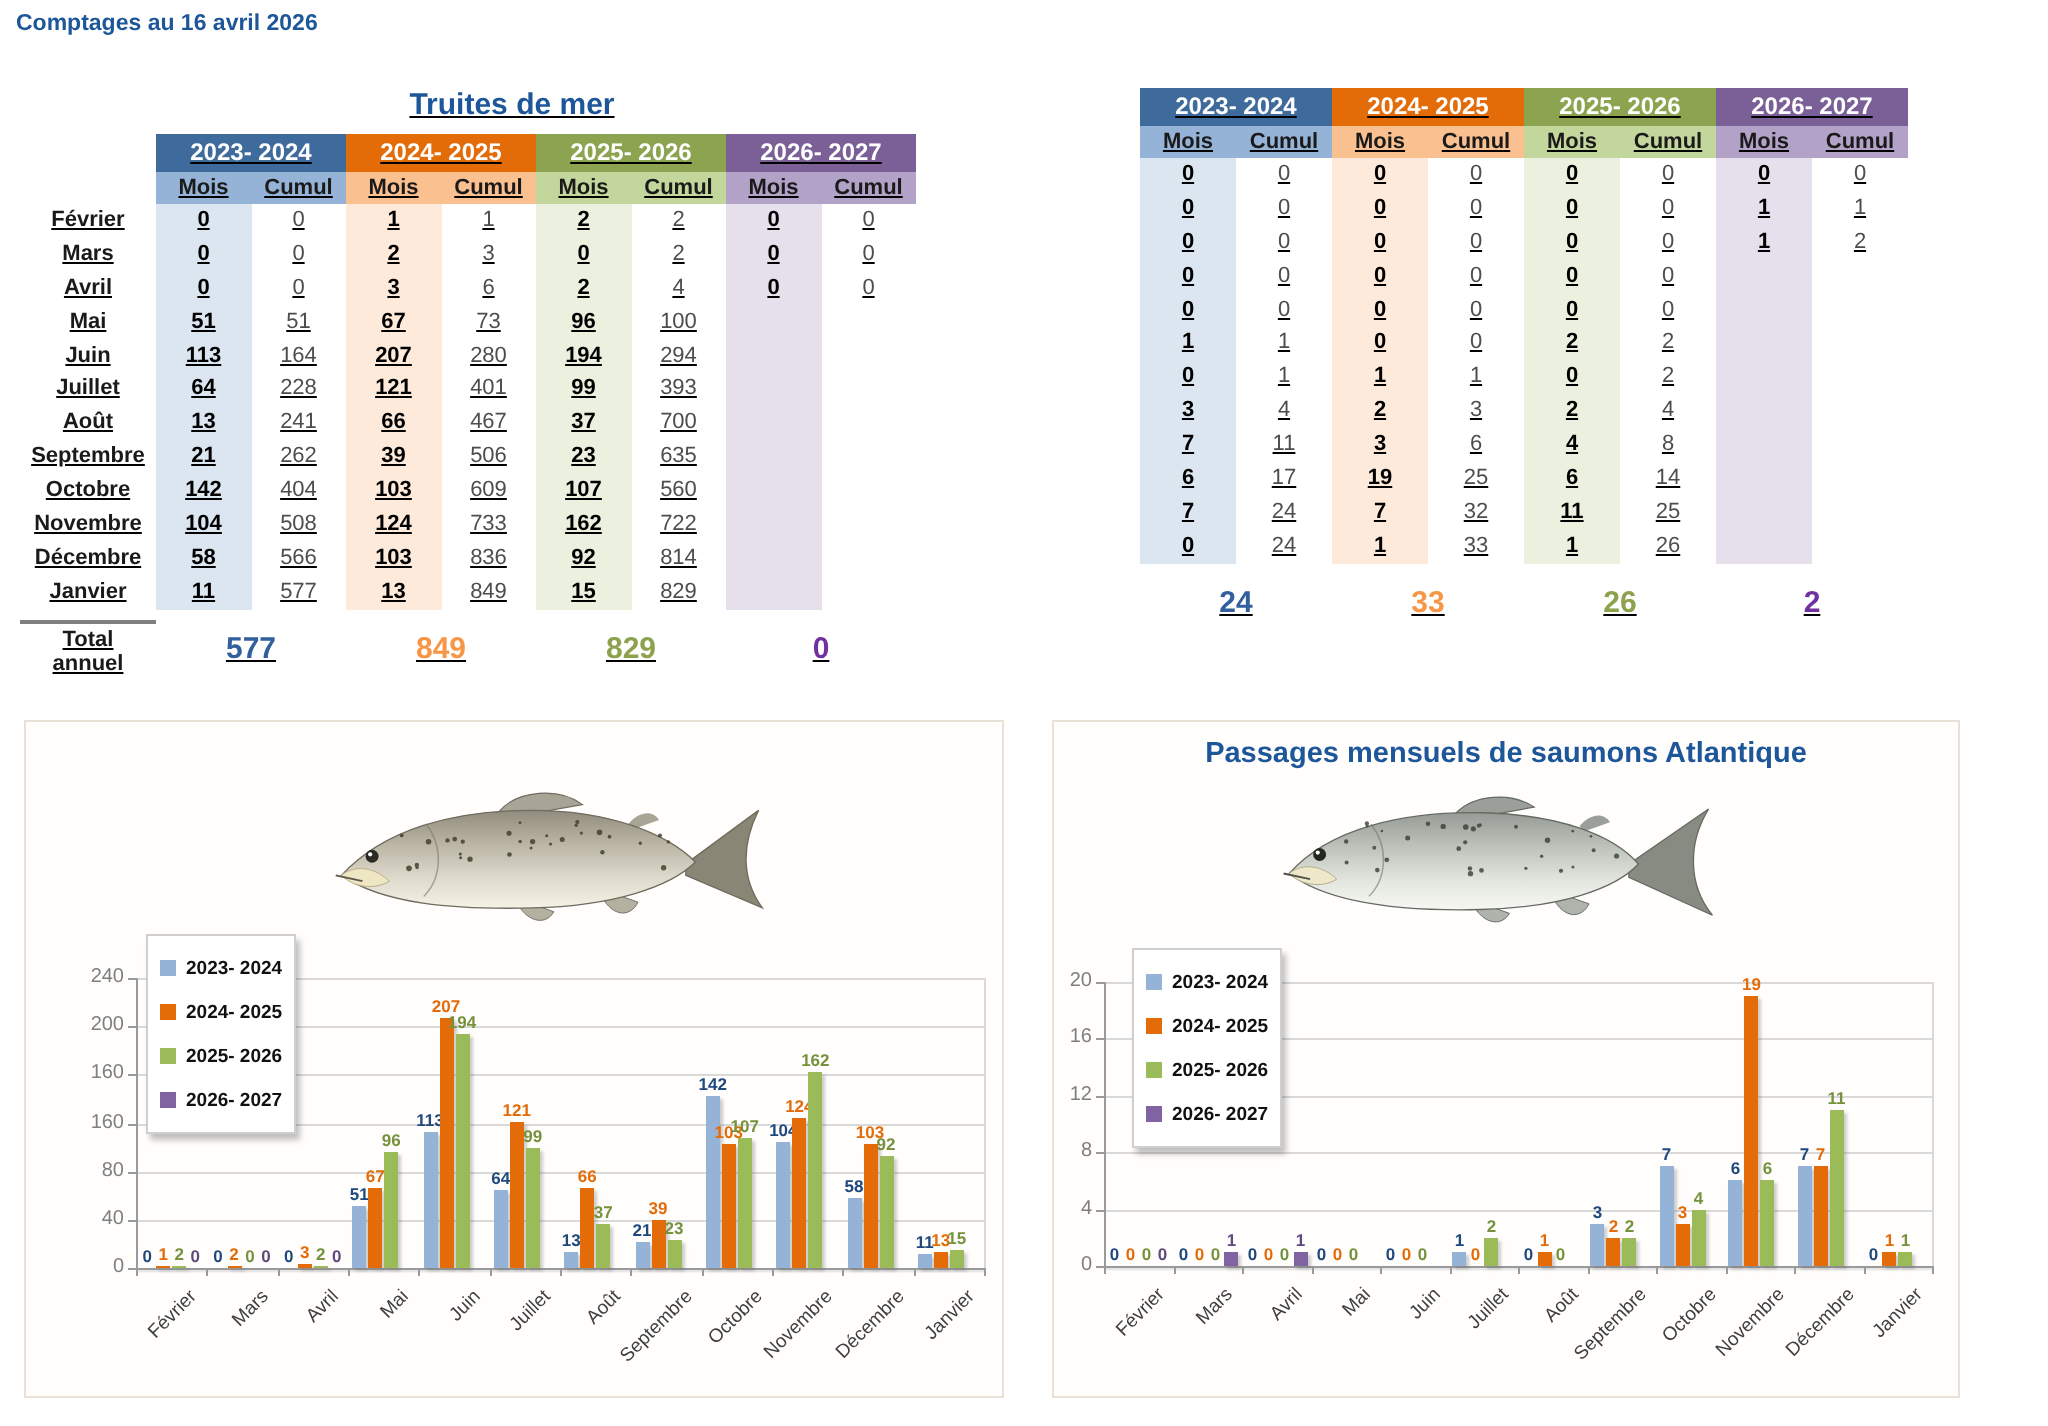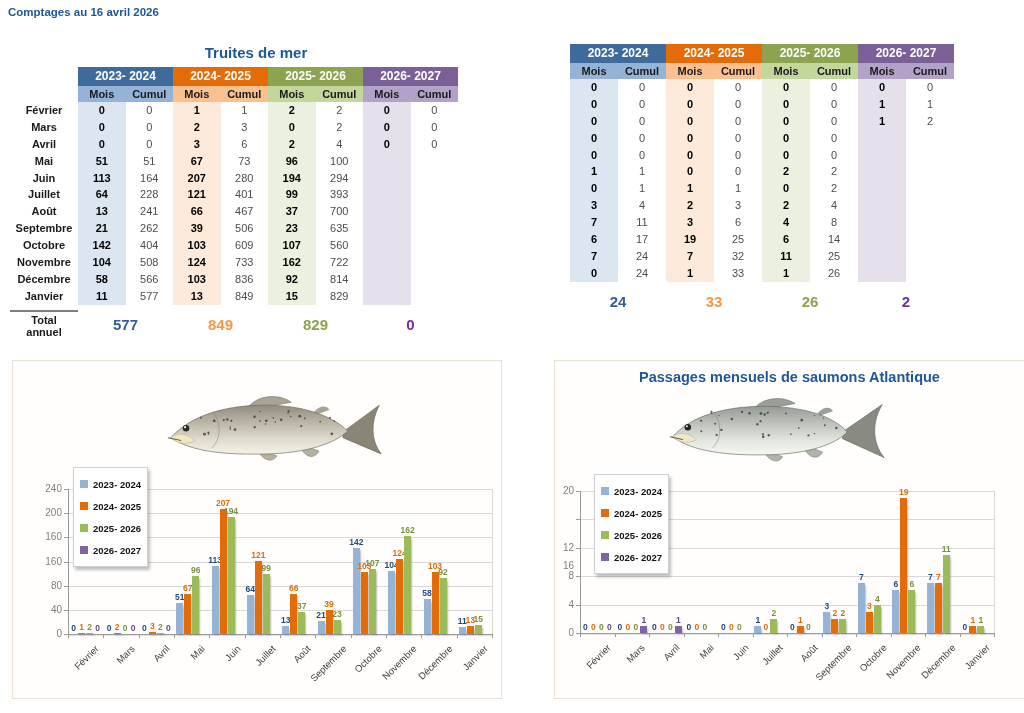--- a/index.html
+++ b/index.html
@@ -1,20 +1,20 @@
 <!DOCTYPE html>
 <html><head>
 <meta charset="utf-8">
 <style>
   html,body{margin:0;padding:0;background:#fff;}
   body{font-family:"Liberation Sans",sans-serif;}
   #page{position:relative;width:1024px;height:713px;background:#fff;overflow:hidden;}
   .heading{position:absolute;left:8px;top:6px;font-size:11.5px;font-weight:bold;color:#1e5799;}
   
-  .tbl{position:absolute;}
+  .tbl{position:absolute;text-decoration:underline;}
   .tbl-title{font-size:15px;font-weight:bold;color:#1e5799;text-align:center;margin-bottom:6px;}
   .tbl-grid{display:grid;}
   .season-hdr{color:#fff;font-weight:bold;font-size:12px;text-align:center;line-height:19px;grid-column:span 2;}
   .sub-hdr{font-weight:bold;font-size:11px;color:#1a1a1a;text-align:center;line-height:16px;}
   .corner-cell{background:transparent;}
   .month-label{font-weight:bold;font-size:11px;color:#1a1a1a;text-align:center;line-height:16.9px;}
   .mois-cell{font-weight:bold;font-size:11px;color:#000;text-align:center;line-height:16.9px;}
   .cumul-cell{font-size:11px;color:#4d4d4d;text-align:center;line-height:16.9px;}
   .totals{display:flex;margin-top:5px;}
   .tot-label{width:68px;text-align:center;font-weight:bold;font-size:11px;color:#1a1a1a;border-top:2px solid #7f7f7f;padding-top:2px;line-height:12.5px;}
@@ -488,21 +488,21 @@
           <div class="legend-swatch" style="background: rgb(155, 187, 89);"></div>
           <div class="legend-label">2025- 2026</div>
         </div>
         <div class="legend-item">
           <div class="legend-swatch" style="background: rgb(128, 100, 162);"></div>
           <div class="legend-label">2026- 2027</div>
         </div>
       </div>
     </section>
 
-  <section class="chart-box" id="chart-1" style="left:554px;top:360px;width:452px;height:337px;padding-left:17px;">
+  <section class="chart-box" id="chart-1" style="left:526px;top:360px;width:452px;height:337px;">
     <div class="chart-title">Passages mensuels de saumons Atlantique</div>
     <svg class="fish" style="left:112px;top:34px;" width="220" height="74" viewBox="0 0 230 78">
       <defs>
         <linearGradient id="salmonBody" x1="0" y1="0" x2="0" y2="1">
           <stop offset="0" stop-color="#969c95"></stop>
             <stop offset="0.4" stop-color="#c2c7c0"></stop>
           <stop offset="0.7" stop-color="#e3e6df"></stop>
             <stop offset="1" stop-color="#f6f7f2"></stop>
         </linearGradient>
       </defs>
@@ -558,21 +558,21 @@
       <div class="y-stub" style="left: 21px; top: 243.6px;"></div>
       <div class="y-lab" style="left: -11px; top: 237.6px;">4</div>
       <div class="gridline" style="left: 25px; top: 215.2px; width: 414px;"></div>
       <div class="y-stub" style="left: 21px; top: 215.2px;"></div>
       <div class="y-lab" style="left: -11px; top: 209.2px;">8</div>
       <div class="gridline" style="left: 25px; top: 186.8px; width: 414px;"></div>
       <div class="y-stub" style="left: 21px; top: 186.8px;"></div>
       <div class="y-lab" style="left: -11px; top: 180.8px;">12</div>
       <div class="gridline" style="left: 25px; top: 158.4px; width: 414px;"></div>
       <div class="y-stub" style="left: 21px; top: 158.4px;"></div>
-      <div class="y-lab" style="left: -11px; top: 152.4px; margin-top: 47px;">16</div>
+      <div class="y-lab" style="left: -11px; top: 152.4px;">16</div>
       <div class="gridline" style="left: 25px; top: 130px; width: 414px;"></div>
       <div class="y-stub" style="left: 21px; top: 130px;"></div>
       <div class="y-lab" style="left: -11px; top: 124px;">20</div>
       <div class="y-axis" style="left: 25px; top: 130px; height: 142px;"></div>
       <div class="plot-right" style="left: 439px; top: 130px; height: 142px;"></div>
       <div class="cat-tick" style="left: 25px; top: 272px;"></div>
       <div class="cat-tick" style="left: 59.5px; top: 272px;"></div>
       <div class="cat-tick" style="left: 94px; top: 272px;"></div>
       <div class="cat-tick" style="left: 128.5px; top: 272px;"></div>
       <div class="cat-tick" style="left: 163px; top: 272px;"></div>

